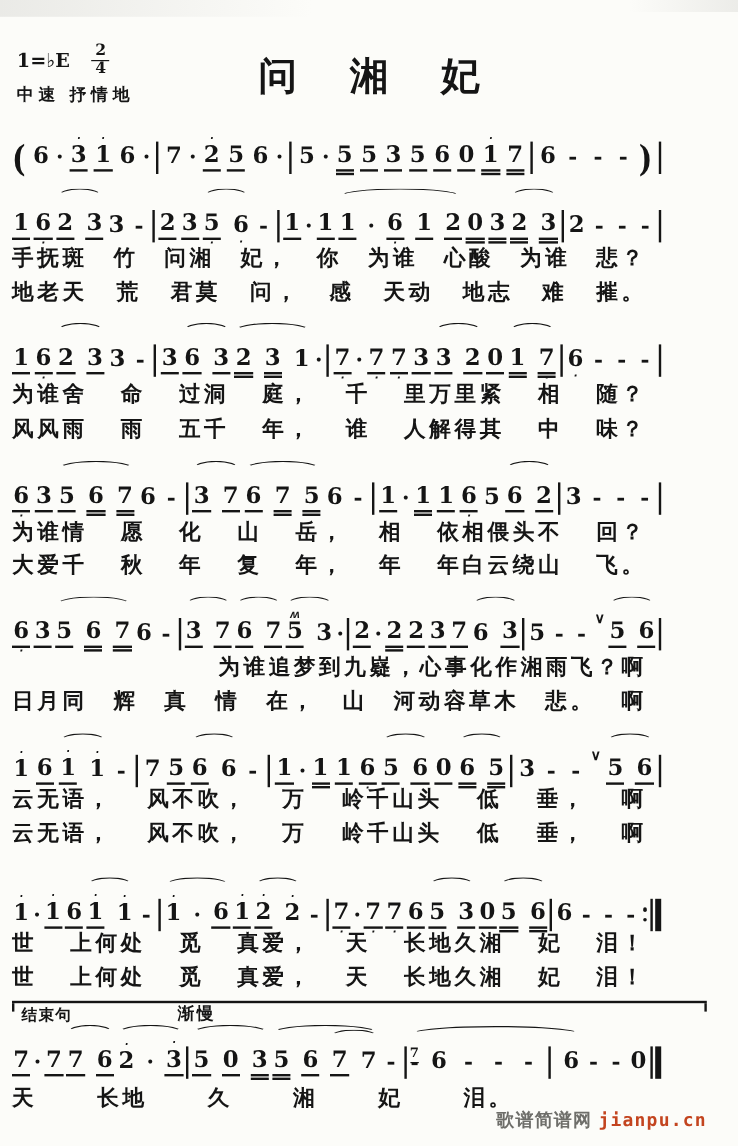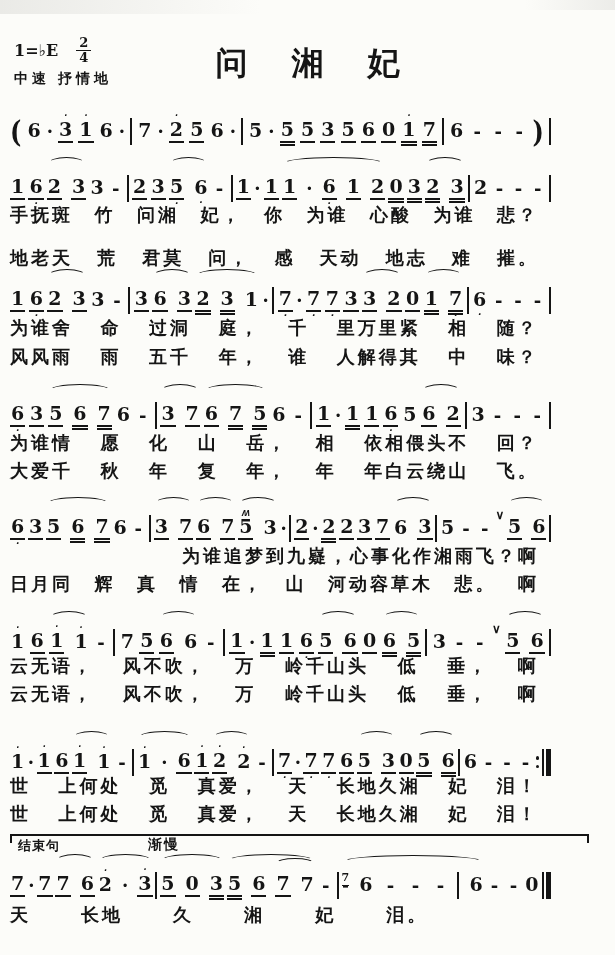--- a/index.html
+++ b/index.html
@@ -324,21 +324,21 @@
         <span>手抚斑</span>
         <span>竹</span>
         <span>问湘</span>
         <span>妃，</span>
         <span>你</span>
         <span>为谁</span>
         <span>心酸</span>
         <span>为谁</span>
         <span>悲？</span>
       </div>
-      <div class="lyr" style="top: 246px;">
+      <div class="lyr" style="top: 231px;">
         <span>地老天</span>
         <span>荒</span>
         <span>君莫</span>
         <span>问，</span>
         <span>感</span>
         <span>天动</span>
         <span>地志</span>
         <span>难</span>
         <span>摧。</span>
       </div>
@@ -1189,13 +1189,17 @@
       <div class="lyr" style="top: 903px; width: 68%;">
         <span>天</span>
         <span>长地</span>
         <span>久</span>
         <span>湘</span>
         <span>妃</span>
         <span>泪。</span>
       </div>
     </div>
 
+  <div class="wm">
+    <span class="site">歌谱简谱网</span>
+    <span class="url" style="color: rgb(195, 68, 31);">jianpu.cn</span>
+  </div>
 </div>
 
 </body></html>

